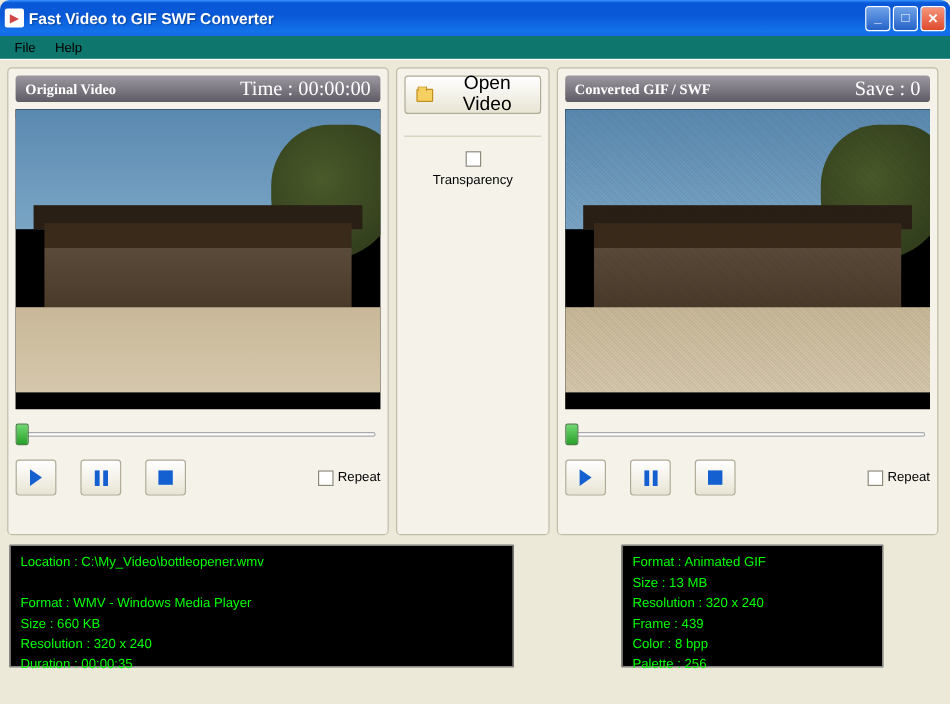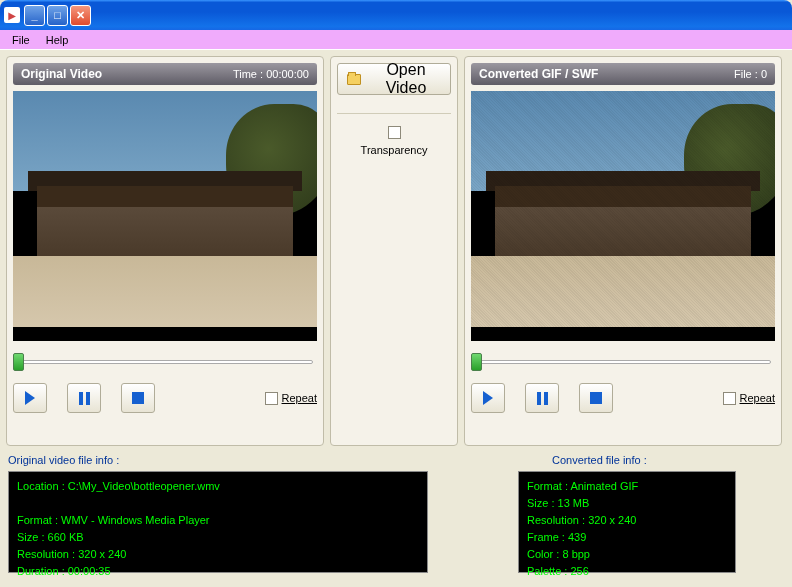--- a/index.html
+++ b/index.html
@@ -6,47 +6,47 @@
 body { font-family: Tahoma, sans-serif; font-size: 11px; background: #ece9d8; width: 792px; height: 587px; overflow: hidden; }
 
 .titlebar { height: 30px; background: linear-gradient(to bottom, #3a95ff 0%, #0958d7 8%, #0958d7 40%, #1372ea 88%, #1667e5 100%); display: flex; align-items: center; padding: 0 4px; color: white; border-radius: 8px 8px 0 0; }
 .titlebar-icon { width: 16px; height: 16px; margin-right: 4px; background: #fff; border-radius: 2px; display: inline-flex; align-items: center; justify-content: center; font-size: 10px; color: #d04545; }
 .titlebar-text { font-weight: bold; font-size: 13px; flex: 1; text-shadow: 1px 1px 1px rgba(0,0,0,0.3); }
 .win-btns { display: flex; gap: 2px; }
 .win-btn { width: 21px; height: 21px; border-radius: 3px; border: 1px solid #fff; display: flex; align-items: center; justify-content: center; color: white; font-weight: bold; font-size: 11px; }
 .win-min, .win-max { background: linear-gradient(to bottom, #6fa3e8, #2663c9); }
 .win-close { background: linear-gradient(to bottom, #f5977c, #e04b2e); }
 
-.menubar { height: 20px; background: #f0abfc; border-bottom: 1px solid #fff; display: flex; align-items: center; padding: 0 4px; }
+.menubar { height: 20px; background: #0f766e; border-bottom: 1px solid #fff; display: flex; align-items: center; padding: 0 4px; }
 .menu-item { padding: 2px 8px; cursor: default; }
 
 .content { display: flex; padding: 6px; gap: 6px; height: 402px; }
 .panel { background: #f5f2e9; border: 1px solid #c0bca8; border-radius: 4px; padding: 6px; display: flex; flex-direction: column; }
 .panel-left, .panel-right { width: 318px; }
 .panel-mid { width: 128px; }
 
-.panel-header { height: 22px; background: linear-gradient(to bottom, #9b98a0, #5f5c66); border-radius: 3px; color: white; display: flex; align-items: center; padding: 0 8px; font-weight: bold; font-size: 12px; margin-bottom: 6px; }
+.panel-header { height: 22px; background: linear-gradient(to bottom, #9b98a0, #5f5c66); border-radius: 3px; color: white; display: flex; align-items: center; padding: 0 8px; font-weight: bold; font-size: 12px; margin-bottom: 6px; font-family: Liberation Serif, serif; }
 .panel-header .spacer { flex: 1; }
-.panel-header .meta { font-weight: normal; font-size: 11px; }
+.panel-header .meta { font-weight: normal; font-size: 17px; }
 
 .video-box { width: 100%; height: 250px; background: #000; position: relative; overflow: hidden; }
 .sky { position: absolute; top: 0; left: 0; right: 0; height: 40%; background: linear-gradient(to bottom, #5a89b0, #7aa5c5); }
 .tree { position: absolute; top: 5%; right: -5%; width: 35%; height: 45%; background: radial-gradient(circle at 40% 40%, #4a5a2a, #2a3518); border-radius: 50% 40% 60% 50%; }
 .cabin { position: absolute; top: 38%; left: 8%; right: 8%; height: 28%; background: linear-gradient(to bottom, #3a2a1a 0%, #3a2a1a 30%, #5a4a3a 30%, #4a3a2a 100%); }
 .roof { position: absolute; top: 32%; left: 5%; right: 5%; height: 8%; background: #2a1f15; }
 .ground { position: absolute; bottom: 0; left: 0; right: 0; height: 34%; background: linear-gradient(to bottom, #c8b898, #d8cab0); }
 .blackbar-bot { position: absolute; bottom: 0; left: 0; right: 0; height: 14px; background: #000; }
 .blackbar-top { position: absolute; top: 0; left: 0; right: 0; height: 8px; background: #000; }
 .posterize::after { content: ''; position: absolute; inset: 0; background-image: repeating-linear-gradient(45deg, rgba(0,0,0,0.05) 0 1px, transparent 1px 2px); }
 
 .slider-row { margin-top: 10px; height: 22px; position: relative; }
 .slider-track { position: absolute; left: 4px; right: 4px; top: 9px; height: 4px; background: #fff; border: 1px solid #aaa; border-radius: 2px; }
 .slider-thumb { position: absolute; left: 0; top: 2px; width: 11px; height: 18px; background: linear-gradient(to bottom, #6fd86f, #2aa02a); border: 1px solid #4a804a; border-radius: 2px; }
 
-.controls-row { margin-top: 10px; display: flex; align-items: center; gap: 20px; text-decoration: underline; }
+.controls-row { margin-top: 10px; display: flex; align-items: center; gap: 20px; }
 .media-btn { width: 34px; height: 30px; background: linear-gradient(to bottom, #fff, #e8e4d4); border: 1px solid #b0ac98; border-radius: 3px; display: flex; align-items: center; justify-content: center; cursor: pointer; }
 .play-tri { width: 0; height: 0; border-left: 10px solid #1560d0; border-top: 7px solid transparent; border-bottom: 7px solid transparent; }
 .pause-bars { display: flex; gap: 3px; }
 .pause-bars div { width: 4px; height: 13px; background: #1560d0; }
 .stop-sq { width: 12px; height: 12px; background: #1560d0; }
 .repeat-box { margin-left: auto; display: flex; align-items: center; gap: 4px; }
 .checkbox { width: 13px; height: 13px; background: #fff; border: 1px solid #8e8a7a; }
 
 .action-btn { width: 100%; height: 32px; background: linear-gradient(to bottom, #fff, #e8e4d4); border: 1px solid #b0ac98; border-radius: 3px; display: flex; align-items: center; padding: 0 8px; gap: 8px; margin-bottom: 6px; cursor: pointer; font-size: 16px; }
 .action-btn .icn { width: 16px; height: 16px; display: flex; align-items: center; justify-content: center; }
@@ -69,20 +69,21 @@
 .info-label { color: #003399; margin-bottom: 3px; }
 .info-box { background: #000; color: #00ff00; font-family: Tahoma, sans-serif; font-size: 11px; padding: 6px 8px; line-height: 1.55; border: 1px solid #888; white-space: pre-line; }
 .info-left { width: 420px; height: 102px; }
 .info-right { width: 218px; height: 102px; }
 </style>
 </head>
 <body>
 
 <div class="titlebar">
   <span class="titlebar-icon">▶</span>
+  <span class="titlebar-text">Fast Video to GIF SWF Converter</span>
   <div class="win-btns">
     <div class="win-btn win-min">_</div>
     <div class="win-btn win-max">□</div>
     <div class="win-btn win-close">✕</div>
   </div>
 </div>
 
 <div class="menubar">
   <div class="menu-item">File</div>
   <div class="menu-item">Help</div>
@@ -140,21 +141,21 @@
     <div class="trans-row">
       <div class="checkbox"></div>
       <span>Transparency</span>
     </div>
   </div>
 
   <div class="panel panel-right">
     <div class="panel-header">
       <span>Converted GIF / SWF</span>
       <span class="spacer"></span>
-      <span class="meta"><span>File : </span><span>0</span></span>
+      <span class="meta"><span>Save : </span><span>0</span></span>
     </div>
     <div class="video-box posterize">
       <div class="blackbar-top"></div>
         <div class="sky"></div>
         <div class="tree"></div>
         <div class="roof"></div>
         <div class="cabin"></div>
         <div class="ground"></div>
         <div class="blackbar-bot"></div>
     </div>
@@ -178,28 +179,20 @@
       <div class="repeat-box">
         <div class="checkbox"></div>
         <span>Repeat</span>
       </div>
     </div>
   </div>
 
 </div>
 
 <div class="info-section">
-  <div class="info-row" style="margin-bottom:2px;">
-    <div class="info-col" style="width:454px;">
-      <span class="info-label">Original video file info :</span>
-    </div>
-    <div class="info-col" style="width:218px;">
-      <span class="info-label">Converted file info :</span>
-    </div>
-  </div>
   <div class="info-row">
     <div class="info-box info-left">Location : C:\My_Video\bottleopener.wmv
 
 Format : WMV - Windows Media Player
 Size : 660 KB
 Resolution : 320 x 240
 Duration : 00:00:35</div>
     <div class="info-box info-right">Format : Animated GIF
 Size : 13 MB
 Resolution : 320 x 240

